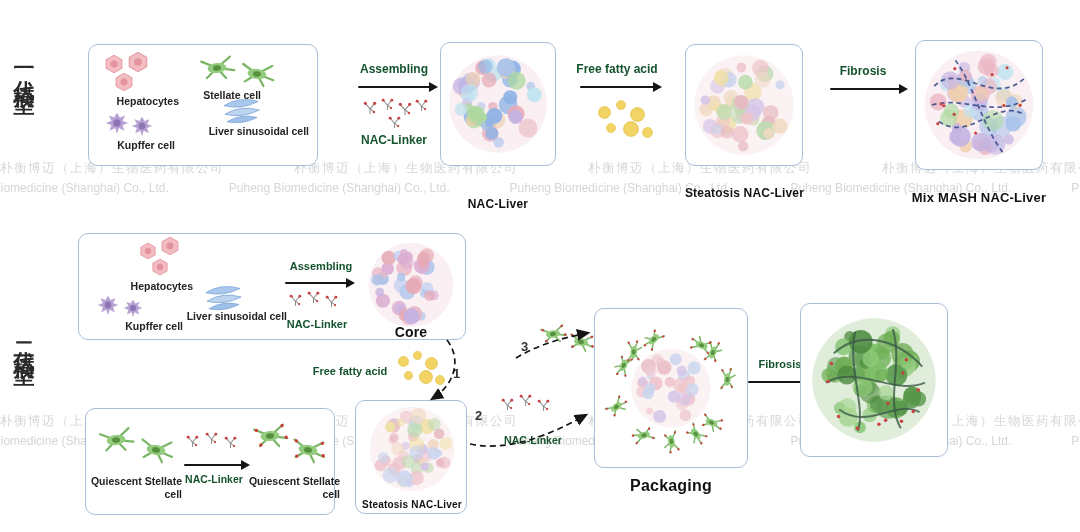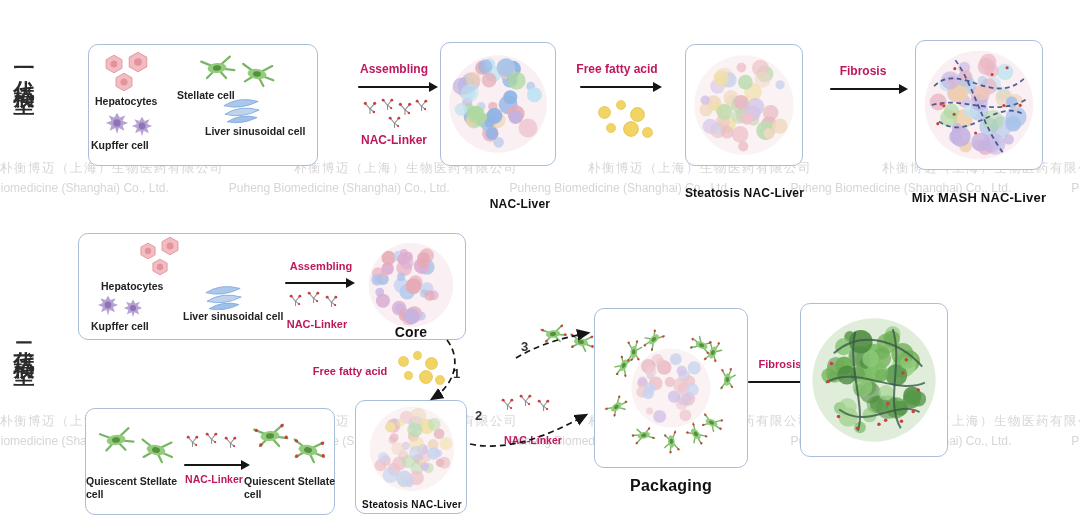--- a/index.html
+++ b/index.html
@@ -3,22 +3,22 @@
 <meta charset="utf-8">
 <style>
   *{box-sizing:border-box;margin:0;padding:0}
   body{font-family:"Liberation Sans",sans-serif;background:#fff}
   #canvas{position:relative;width:1080px;height:532px;background:#fff;overflow:hidden}
   .abs{position:absolute}
   .box{position:absolute;border:1.5px solid #a9bed9;border-radius:10px;background:#fff}
   .cluster{position:absolute}
   .cluster svg{overflow:visible;display:block}
   .caption{position:absolute;text-align:center;font-weight:700;font-size:12px;color:#111;letter-spacing:.2px}
-  .cell-label{position:absolute;text-align:left;font-weight:700;font-size:10.5px;color:#222;line-height:1.25}
-  .step-label{position:absolute;text-align:center;font-weight:700;font-size:12px;color:#be185d}
+  .cell-label{position:absolute;text-align:right;font-weight:700;font-size:10.5px;color:#222;line-height:1.25}
+  .step-label{position:absolute;text-align:center;font-weight:700;font-size:12px;color:#14532d}
   .num-label{position:absolute;font-weight:600;font-size:13px;color:#333}
   .arrow{position:absolute;height:2.4px;background:#151515;border-radius:1px}
   .arrow::after{content:"";position:absolute;right:-8px;top:50%;transform:translateY(-50%);
     width:0;height:0;border-left:9px solid #151515;border-top:5.5px solid transparent;border-bottom:5.5px solid transparent}
   .side-label{position:absolute;writing-mode:vertical-rl;text-orientation:upright;
     font-size:21px;font-weight:600;color:#2a2a2a;letter-spacing:7px}
   .wm{position:absolute;left:0;right:0;color:rgba(178,178,178,.55);white-space:nowrap;overflow:hidden;pointer-events:none}
   .wm-cn{font-size:12.5px;letter-spacing:1.5px}
   .wm-en{font-size:12px;text-indent:-52px}
   .dash{fill:none;stroke:#151515;stroke-width:1.7;stroke-dasharray:6 4}
@@ -172,21 +172,21 @@
           <circle cx="57.5" cy="15.6" r="8.8" fill="#a9c3ea" opacity="0.94"></circle>
           <circle cx="44.2" cy="77.8" r="6.0" fill="#8fb3e6" opacity="0.85"></circle>
           <circle cx="26.5" cy="26.9" r="7.1" fill="#f0cfae" opacity="0.66"></circle>
           <circle cx="63.2" cy="26.6" r="4.7" fill="#8fb3e6" opacity="0.74"></circle>
           <circle cx="23.3" cy="39.5" r="8.4" fill="#bfe3f0" opacity="0.61"></circle>
           <circle cx="66.6" cy="62.3" r="6.6" fill="#c3b2e2" opacity="0.91"></circle>
           <circle cx="67.6" cy="28.0" r="8.5" fill="#aed9a0" opacity="0.75"></circle>
         </svg>
       </div>
   </div>
-  <div class="caption" style="left:462px;top:197px;width:116px">NAC-Liver</div>
+  <div class="caption" style="left:440px;top:197px;width:116px">NAC-Liver</div>
 
   <div class="step-label" style="left:566px;top:62px;width:102px">Free fatty acid</div>
   <div class="arrow" style="left:580px;top:86px;width:74px"></div>
   <svg class="abs" style="left:592px;top:98px;width:68px;height:46px" viewBox="0 0 68 46">
     <use href="#sym-droplet" x="6" y="8" width="13" height="13"></use>
     <use href="#sym-droplet" x="24" y="2" width="10" height="10"></use>
     <use href="#sym-droplet" x="38" y="9" width="15" height="15"></use>
     <use href="#sym-droplet" x="14" y="25" width="10" height="10"></use>
     <use href="#sym-droplet" x="31" y="23" width="16" height="16"></use>
     <use href="#sym-droplet" x="50" y="29" width="11" height="11"></use>

